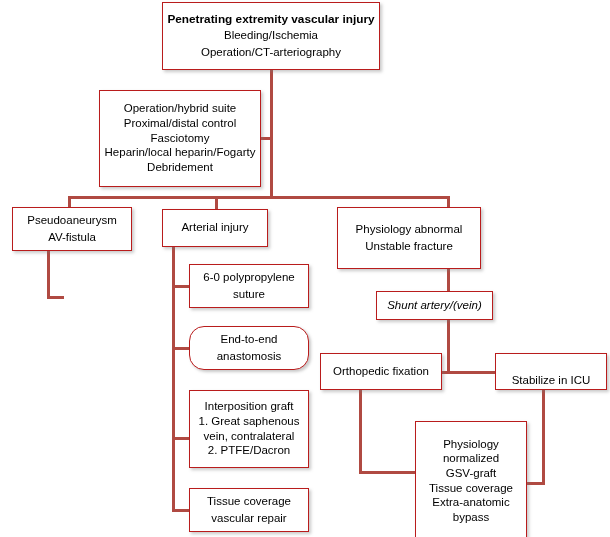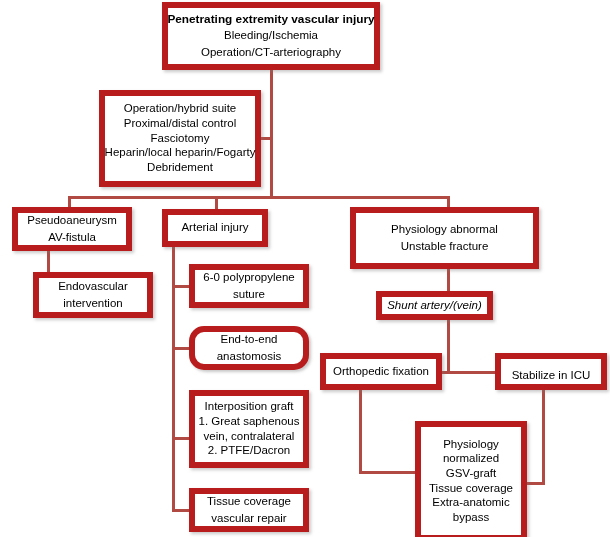--- a/index.html
+++ b/index.html
@@ -13,21 +13,21 @@
   
   .ln{position:absolute;background:#b04a42;}
   .lnv{width:3px;}
   .lnh{height:3px;}
 
   
   .node{
     position:absolute;
     box-sizing:border-box;
     background:#ffffff;
-    border:6px solid #b91c1c;
+    border:1px solid #b91c1c;
     box-shadow:2px 2px 3px rgba(120,120,120,0.40);
     display:flex;
     flex-direction:column;
     align-items:center;
     justify-content:center;
     text-align:center;
     color:#000000;
     font-size:11.5px;
     line-height:1.0;
     z-index:5;
@@ -85,24 +85,20 @@
     <span class="ln-row">Fasciotomy</span>
     <span class="ln-row">Heparin/local heparin/Fogarty</span>
     <span class="ln-row">Debridement</span>
   </div>
 
   <div class="node" style="left:12px;top:207px;width:120px;height:44px;">
     <span class="ln-row">Pseudoaneurysm</span>
     <span class="ln-row">AV-fistula</span>
   </div>
 
-  <div class="node" style="left:33px;top:272px;width:120px;height:46px;">
-    <span class="ln-row">Endovascular</span>
-    <span class="ln-row">intervention</span>
-  </div>
 
   <div class="node" style="left:162px;top:209px;width:106px;height:38px;align-items:center;">
     <span class="ln-row">Arterial injury</span>
   </div>
 
   <div class="node" style="left:189px;top:264px;width:120px;height:44px;">
     <span class="ln-row">6-0 polypropylene</span>
     <span class="ln-row">suture</span>
   </div>
 
@@ -116,21 +112,21 @@
     <span class="ln-row">1. Great saphenous</span>
     <span class="ln-row">vein, contralateral</span>
     <span class="ln-row">2. PTFE/Dacron</span>
   </div>
 
   <div class="node" style="left:189px;top:488px;width:120px;height:44px;">
     <span class="ln-row">Tissue coverage</span>
     <span class="ln-row">vascular repair</span>
   </div>
 
-  <div class="node" style="left:350px;top:207px;width:189px;height:62px;">
+  <div class="node" style="left:337px;top:207px;width:144px;height:62px;">
     <span class="ln-row">Physiology abnormal</span>
     <span class="ln-row">Unstable fracture</span>
   </div>
 
   <div class="node" style="left:376px;top:291px;width:117px;height:29px;font-style:italic;">
     <span class="ln-row">Shunt artery/(vein)</span>
   </div>
 
   <div class="node" style="left:320px;top:353px;width:122px;height:37px;">
     <span class="ln-row">Orthopedic  fixation</span>

